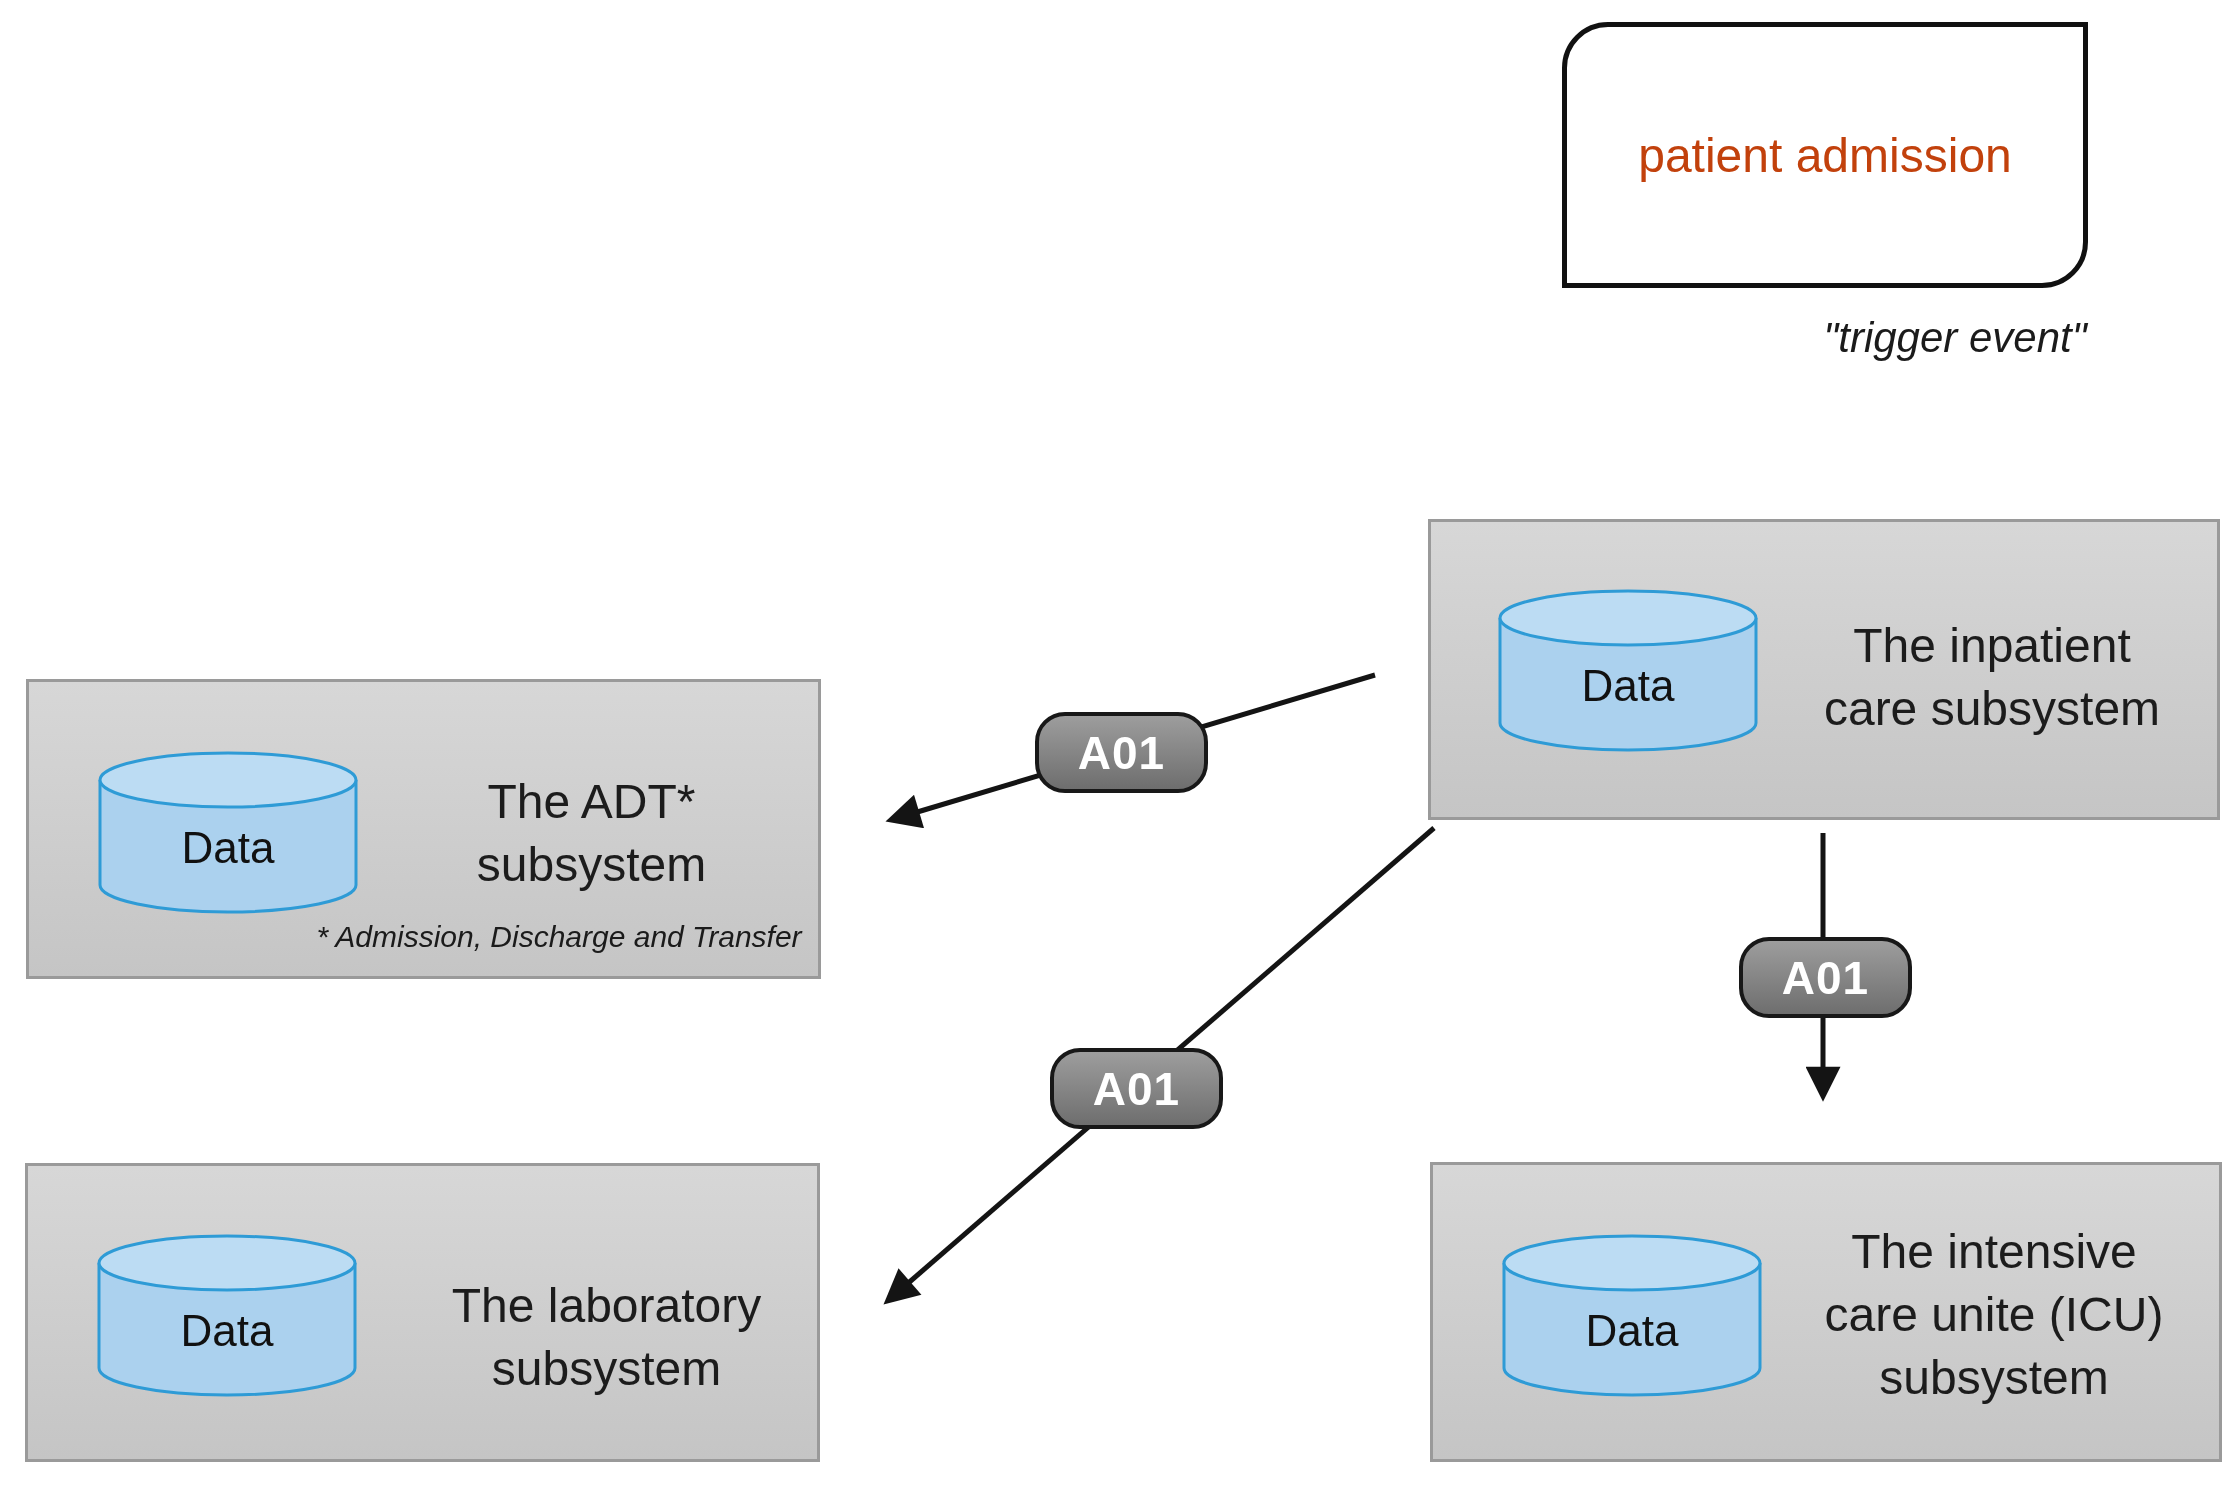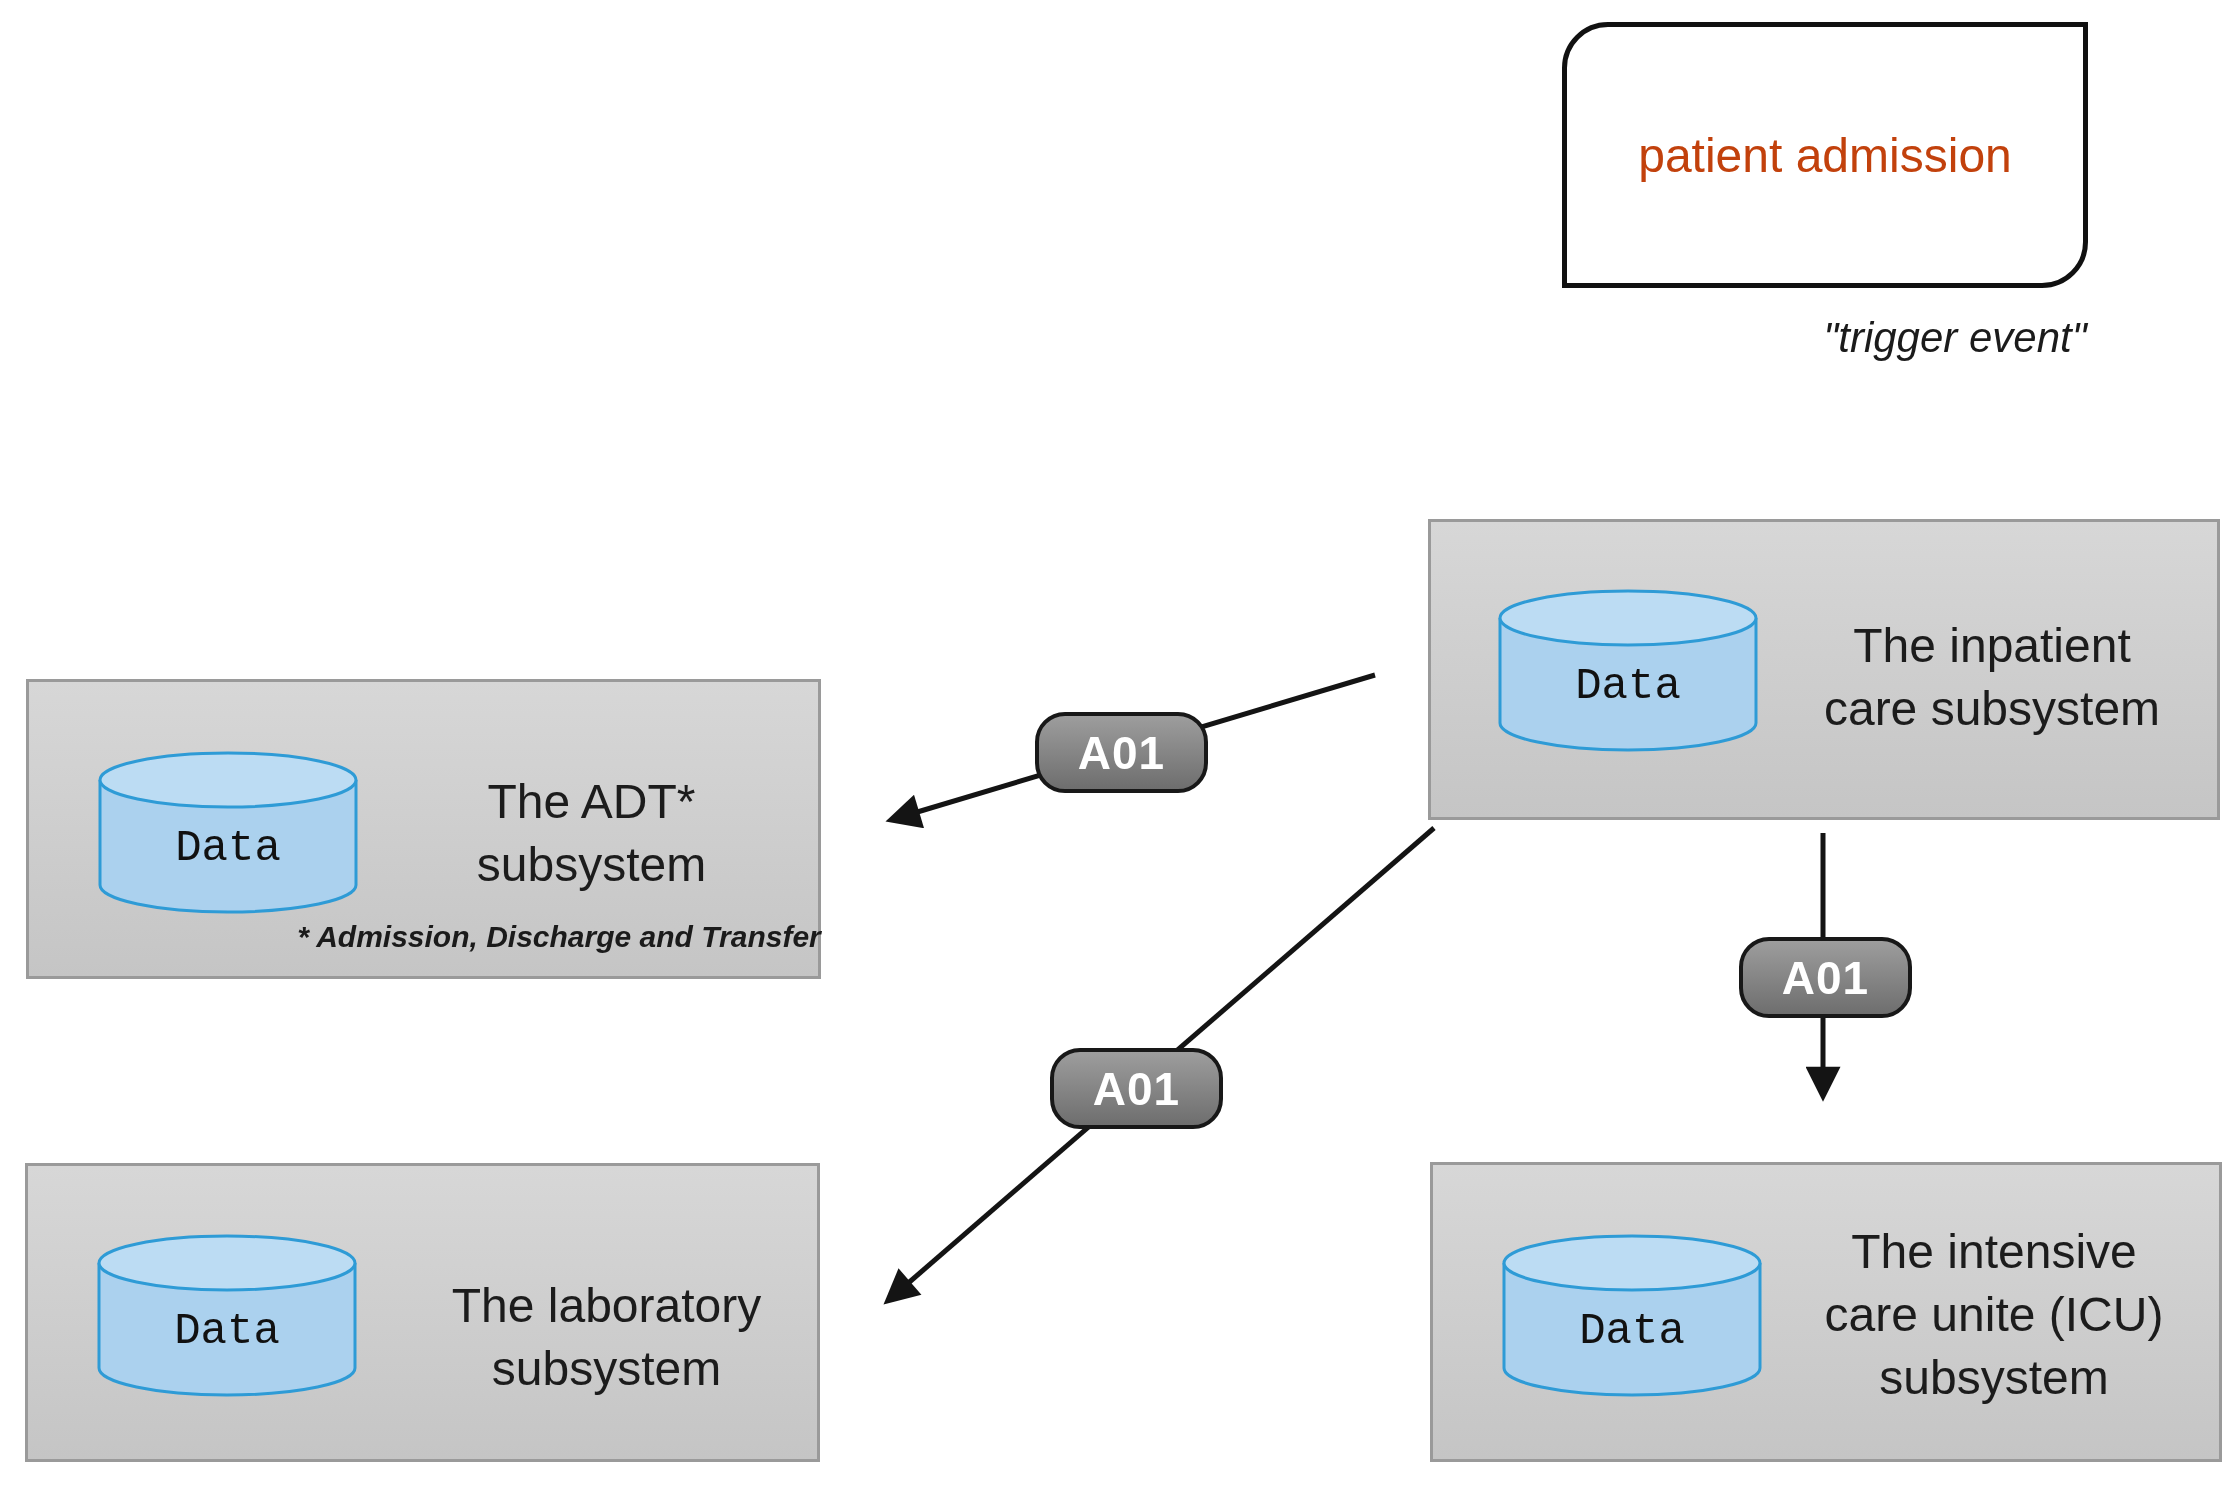--- a/index.html
+++ b/index.html
@@ -17,26 +17,26 @@
     position:absolute;
     background:linear-gradient(180deg,var(--box-fill-top) 0%,var(--box-fill-bottom) 100%);
     border:3px solid var(--box-border);
     box-sizing:border-box;
   }
   .cylinder{position:absolute;width:266px;height:165px;}
   .cylinder svg{position:absolute;left:0;top:0;}
   .data-label{
     position:absolute;left:0;top:38px;width:266px;height:120px;
     display:flex;align-items:center;justify-content:center;
-    font-size:44px;color:#111;font-family:Liberation Mono, monospace;
+    font-size:44px;color:#111;
   }
   .title{position:absolute;text-align:center;}
   .title .line{font-size:48px;line-height:63px;white-space:nowrap;text-align:center;}
   .footnote{
-    position:absolute;font-size:30px;font-style:italic;font-weight:bold;
+    position:absolute;font-size:30px;font-style:italic;font-weight:normal;
     text-align:center;white-space:nowrap;color:#1b1b1b;
   }
   .badge{
     position:absolute;width:173px;height:81px;box-sizing:border-box;
     background:linear-gradient(180deg,var(--badge-top) 0%,var(--badge-bottom) 100%);
     border:4px solid var(--badge-border);border-radius:30px;
     display:flex;align-items:center;justify-content:center;
     color:var(--badge-text);font-size:46px;font-weight:bold;letter-spacing:1px;
   }
   #trigger-box{

